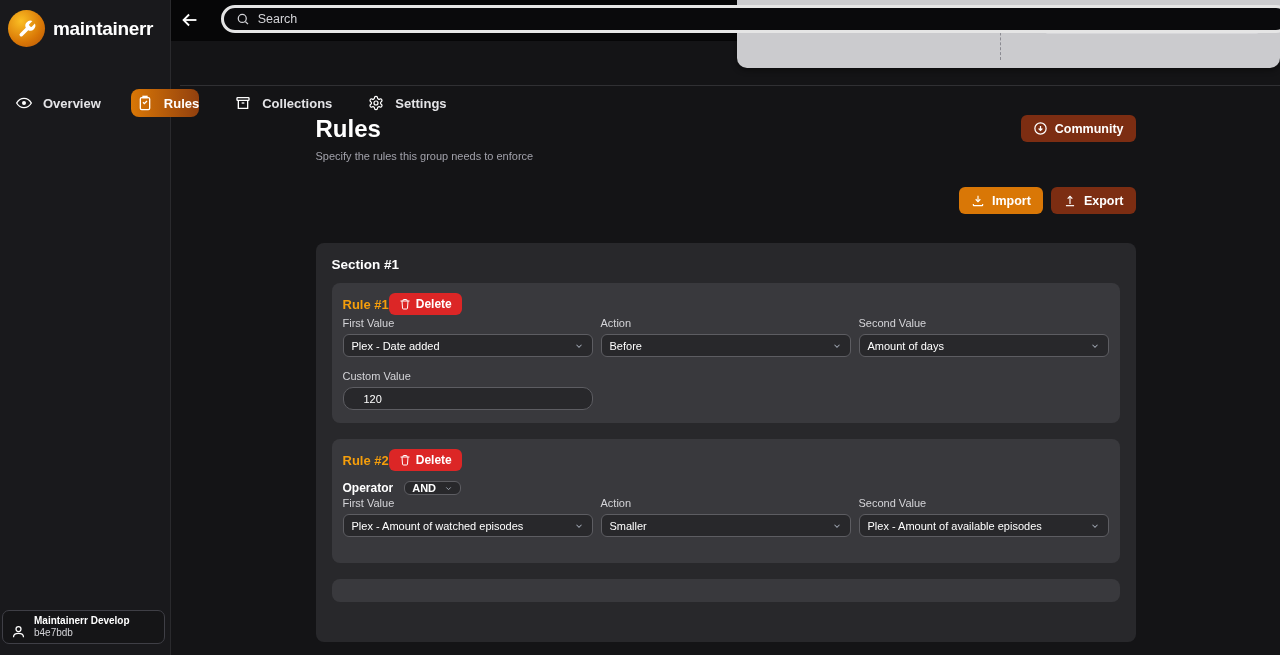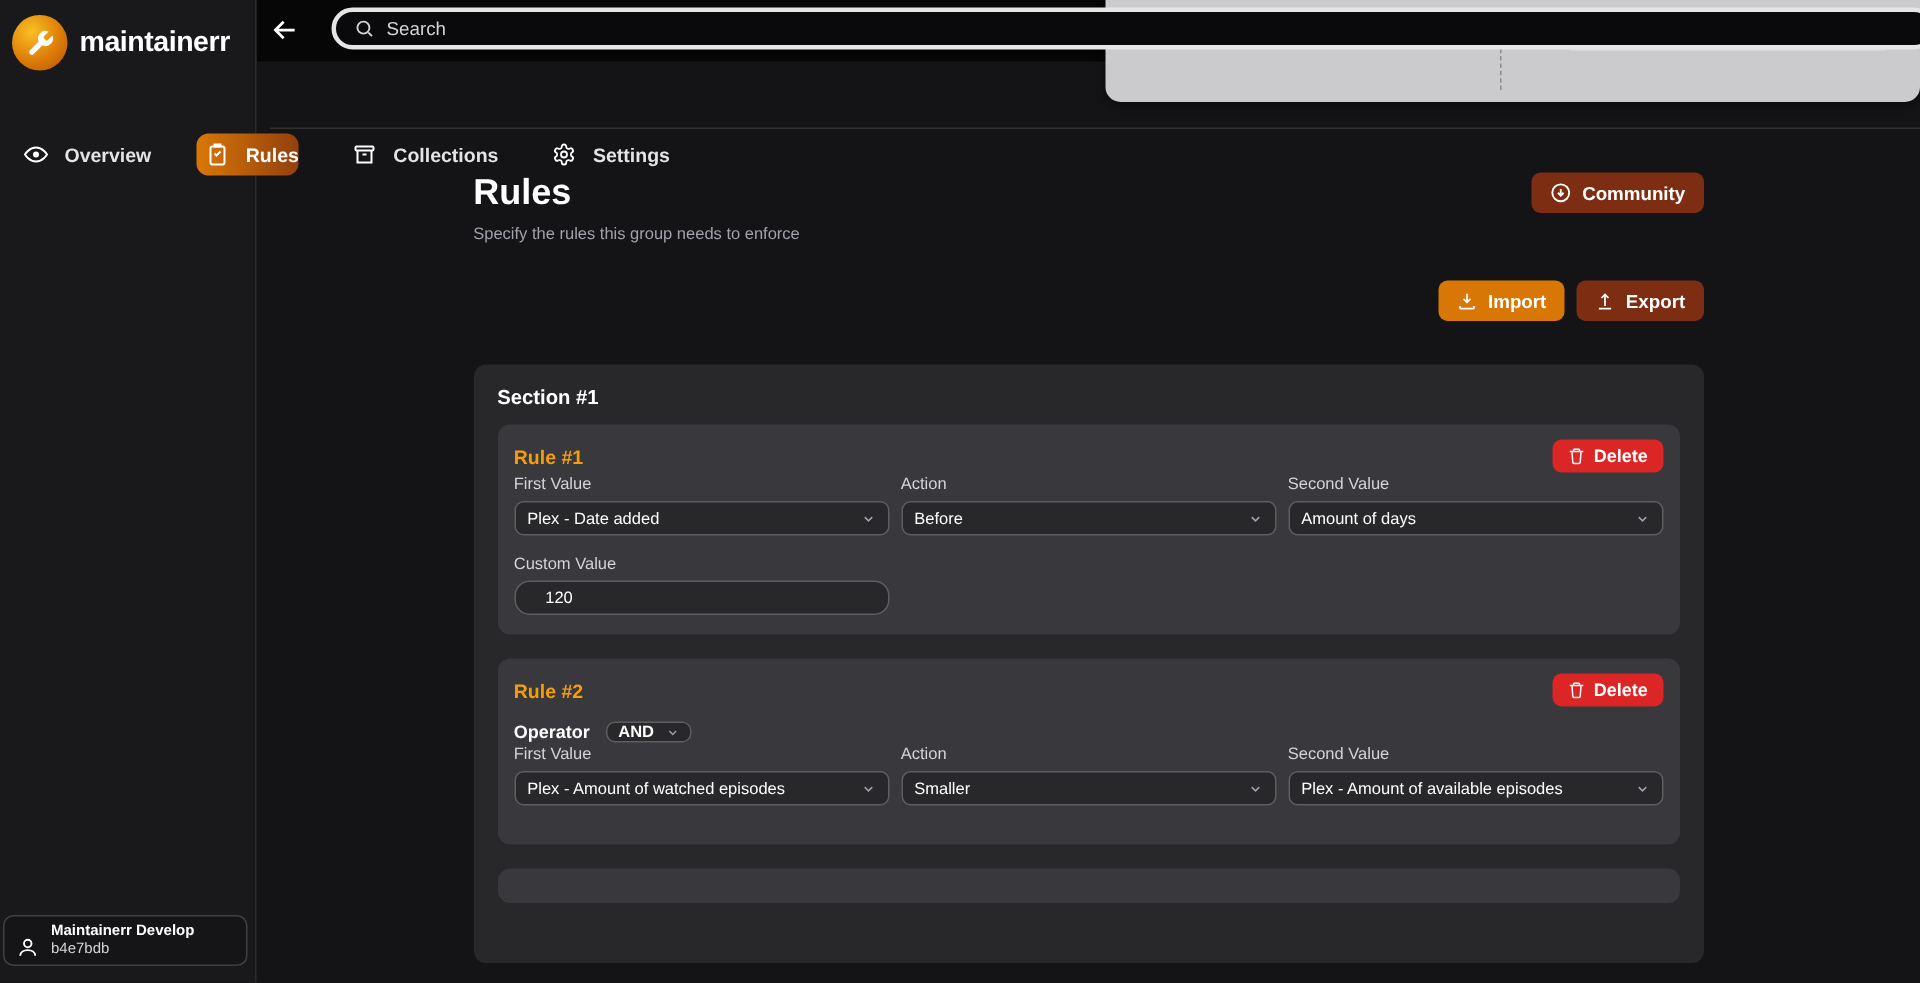--- a/index.html
+++ b/index.html
@@ -61,21 +61,21 @@
   .btn-import { background:#d97706; }
   .btn-export { background:#7c2d12; }
   .actions-row { display:flex; justify-content:flex-end; gap:8px; margin-top:25px; }
 
   .section-card { margin-top:29px; background:#28282b; border-radius:8px;
                   padding:14px 16px 40px; }
   .section-title { font-size:13.5px; font-weight:700; color:#fff; }
 
   .rule-card { background:#39393d; border-radius:8px; margin-top:16px; padding:10px 11px 13px; }
   .rule-card.first { margin-top:11px; }
-  .rule-head { display:flex; justify-content:space-between; align-items:center; }
+  .rule-head { display:flex; justify-content:flex-start; align-items:center; }
   .rule-title { color:#f59e0b; font-size:13px; font-weight:700; }
   .btn-delete { background:#dc2626; height:22px; padding:0 10px; font-size:12px;
                 border-radius:6px; display:inline-flex; align-items:center; gap:5px;
                 color:#fff; border:none; cursor:pointer; font-weight:600; font-family:inherit; }
 
   .rule-grid { display:grid; grid-template-columns:1fr 1fr 1fr; column-gap:8px;
                row-gap:13px; margin-top:2px; }
   .field-label { font-size:11px; color:#d4d4d8; margin-bottom:5px; display:block; }
   .select-box { height:23px; background:#28282b; border:1px solid #5d5d62;
                 border-radius:6px; display:flex; align-items:center;

